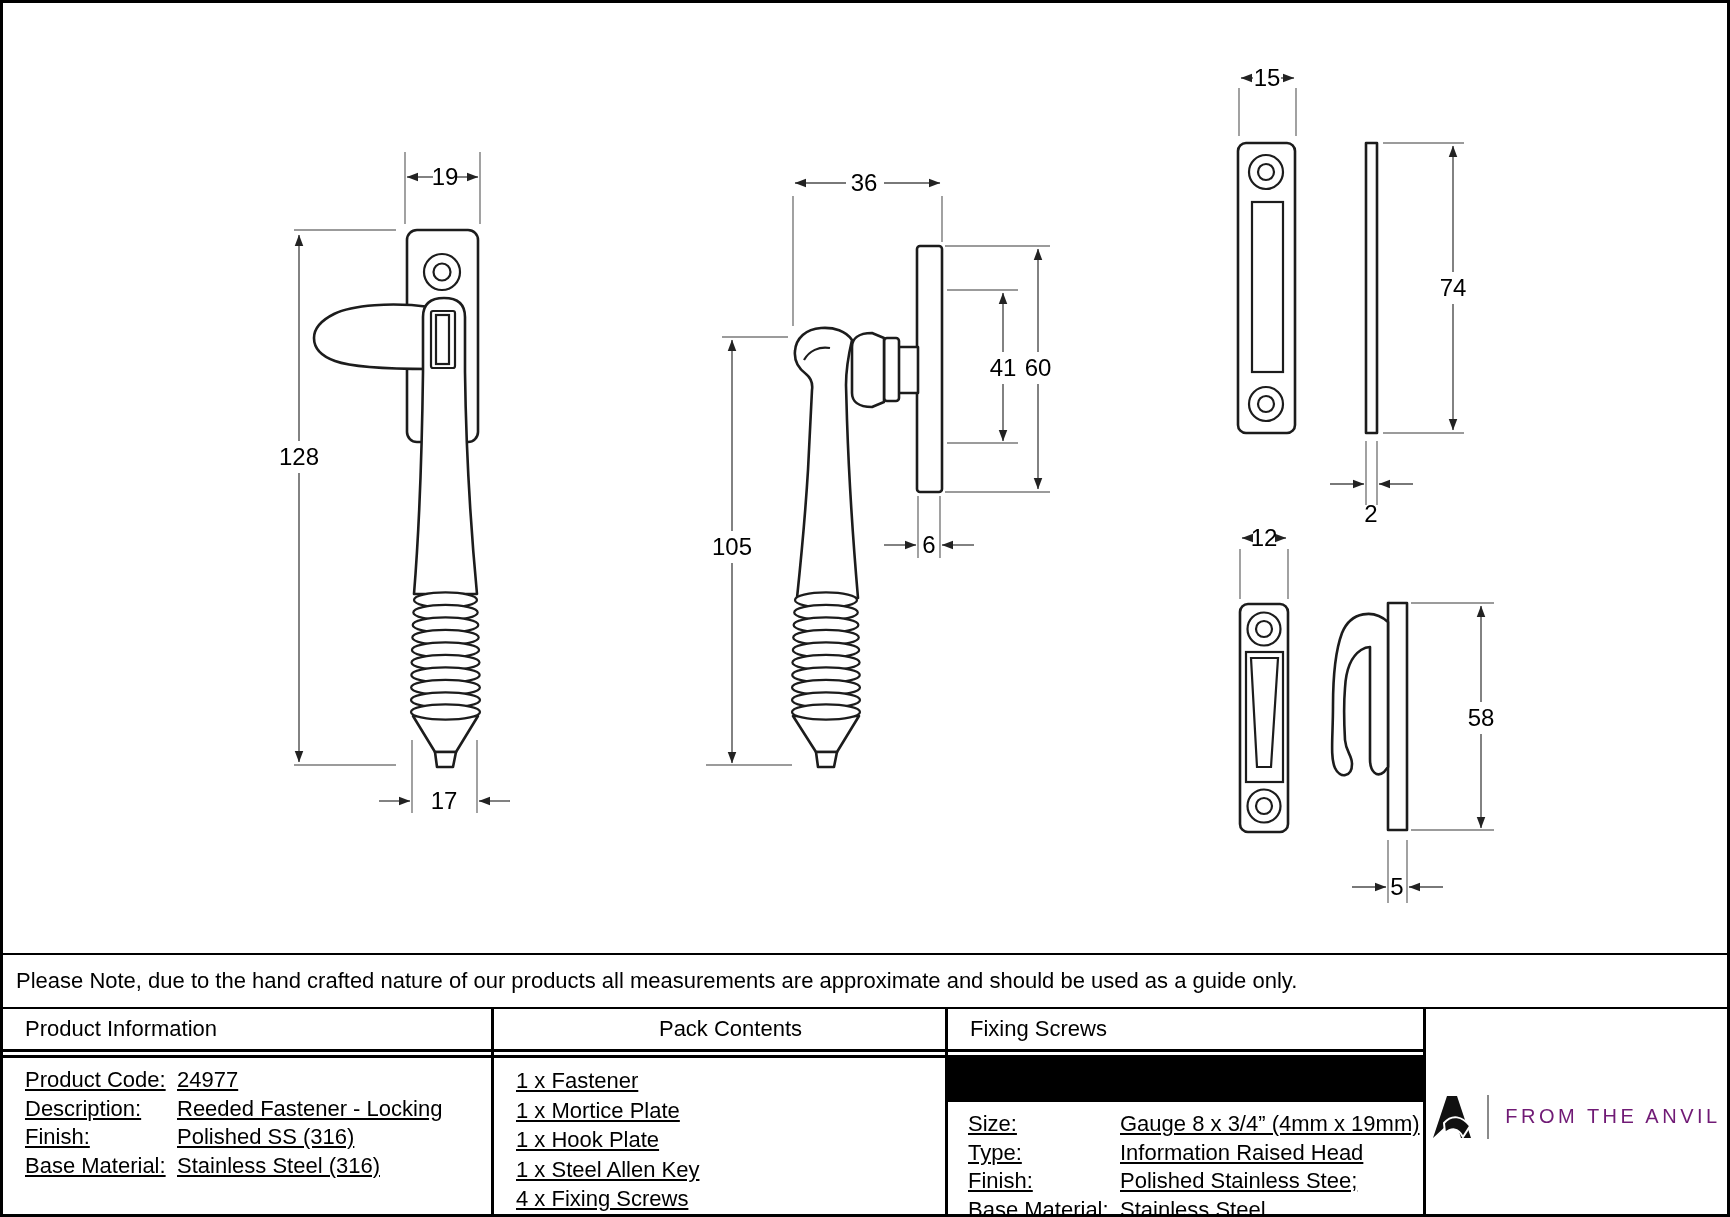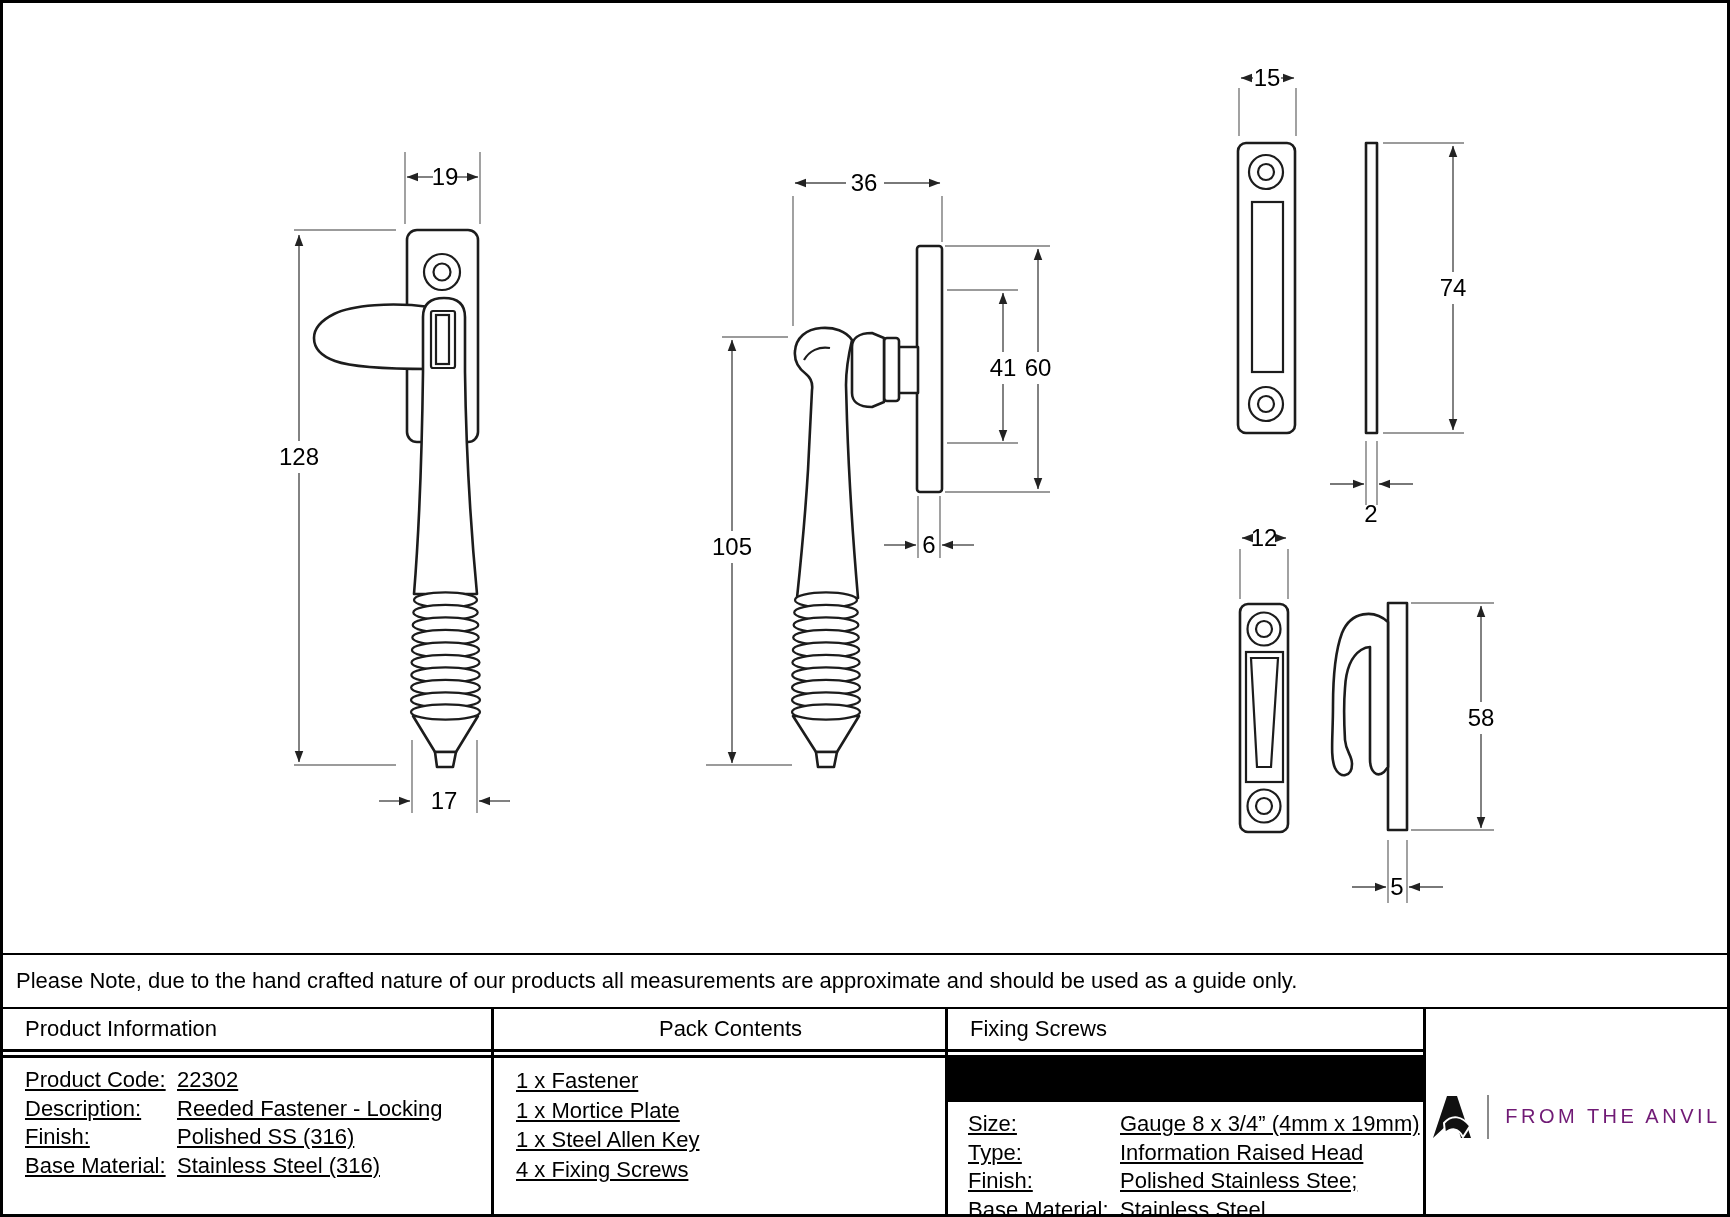--- a/index.html
+++ b/index.html
@@ -248,39 +248,40 @@
       <span>Fixing Screws</span>
     </div>
 
     <div class="cell" style="grid-column:1;grid-row:2;"></div>
     <div class="cell" style="grid-column:2;grid-row:2;"></div>
     <div class="cell" style="grid-column:3;grid-row:2;"></div>
 
     <div class="cell tb" style="grid-column:1;grid-row:3;">
       <div class="kv">
         <span class="k">Product Code:</span>
-        <span class="v">22302</span>
+        <span class="v">24977</span>
       </div>
       <div class="kv">
         <span class="k">Description:</span>
         <span class="v">Reeded Fastener - Locking</span>
       </div>
       <div class="kv">
         <span class="k">Finish:</span>
         <span class="v">Polished SS (316)</span>
       </div>
       <div class="kv">
         <span class="k">Base Material:</span>
         <span class="v">Stainless Steel (316)</span>
       </div>
     </div>
 
     <div class="cell tb" style="grid-column:2;grid-row:3;">
       <div class="li">1 x Fastener</div>
       <div class="li">1 x Mortice Plate</div>
+      <div class="li">1 x Hook Plate</div>
       <div class="li">1 x Steel Allen Key</div>
       <div class="li">4 x Fixing Screws</div>
     </div>
 
     <div class="cell tb tb3" style="grid-column:3;grid-row:3;">
       <div class="kv">
         <span class="k">Size:</span>
         <span class="v">Gauge 8 x 3/4” (4mm x 19mm)</span>
       </div>
       <div class="kv">

